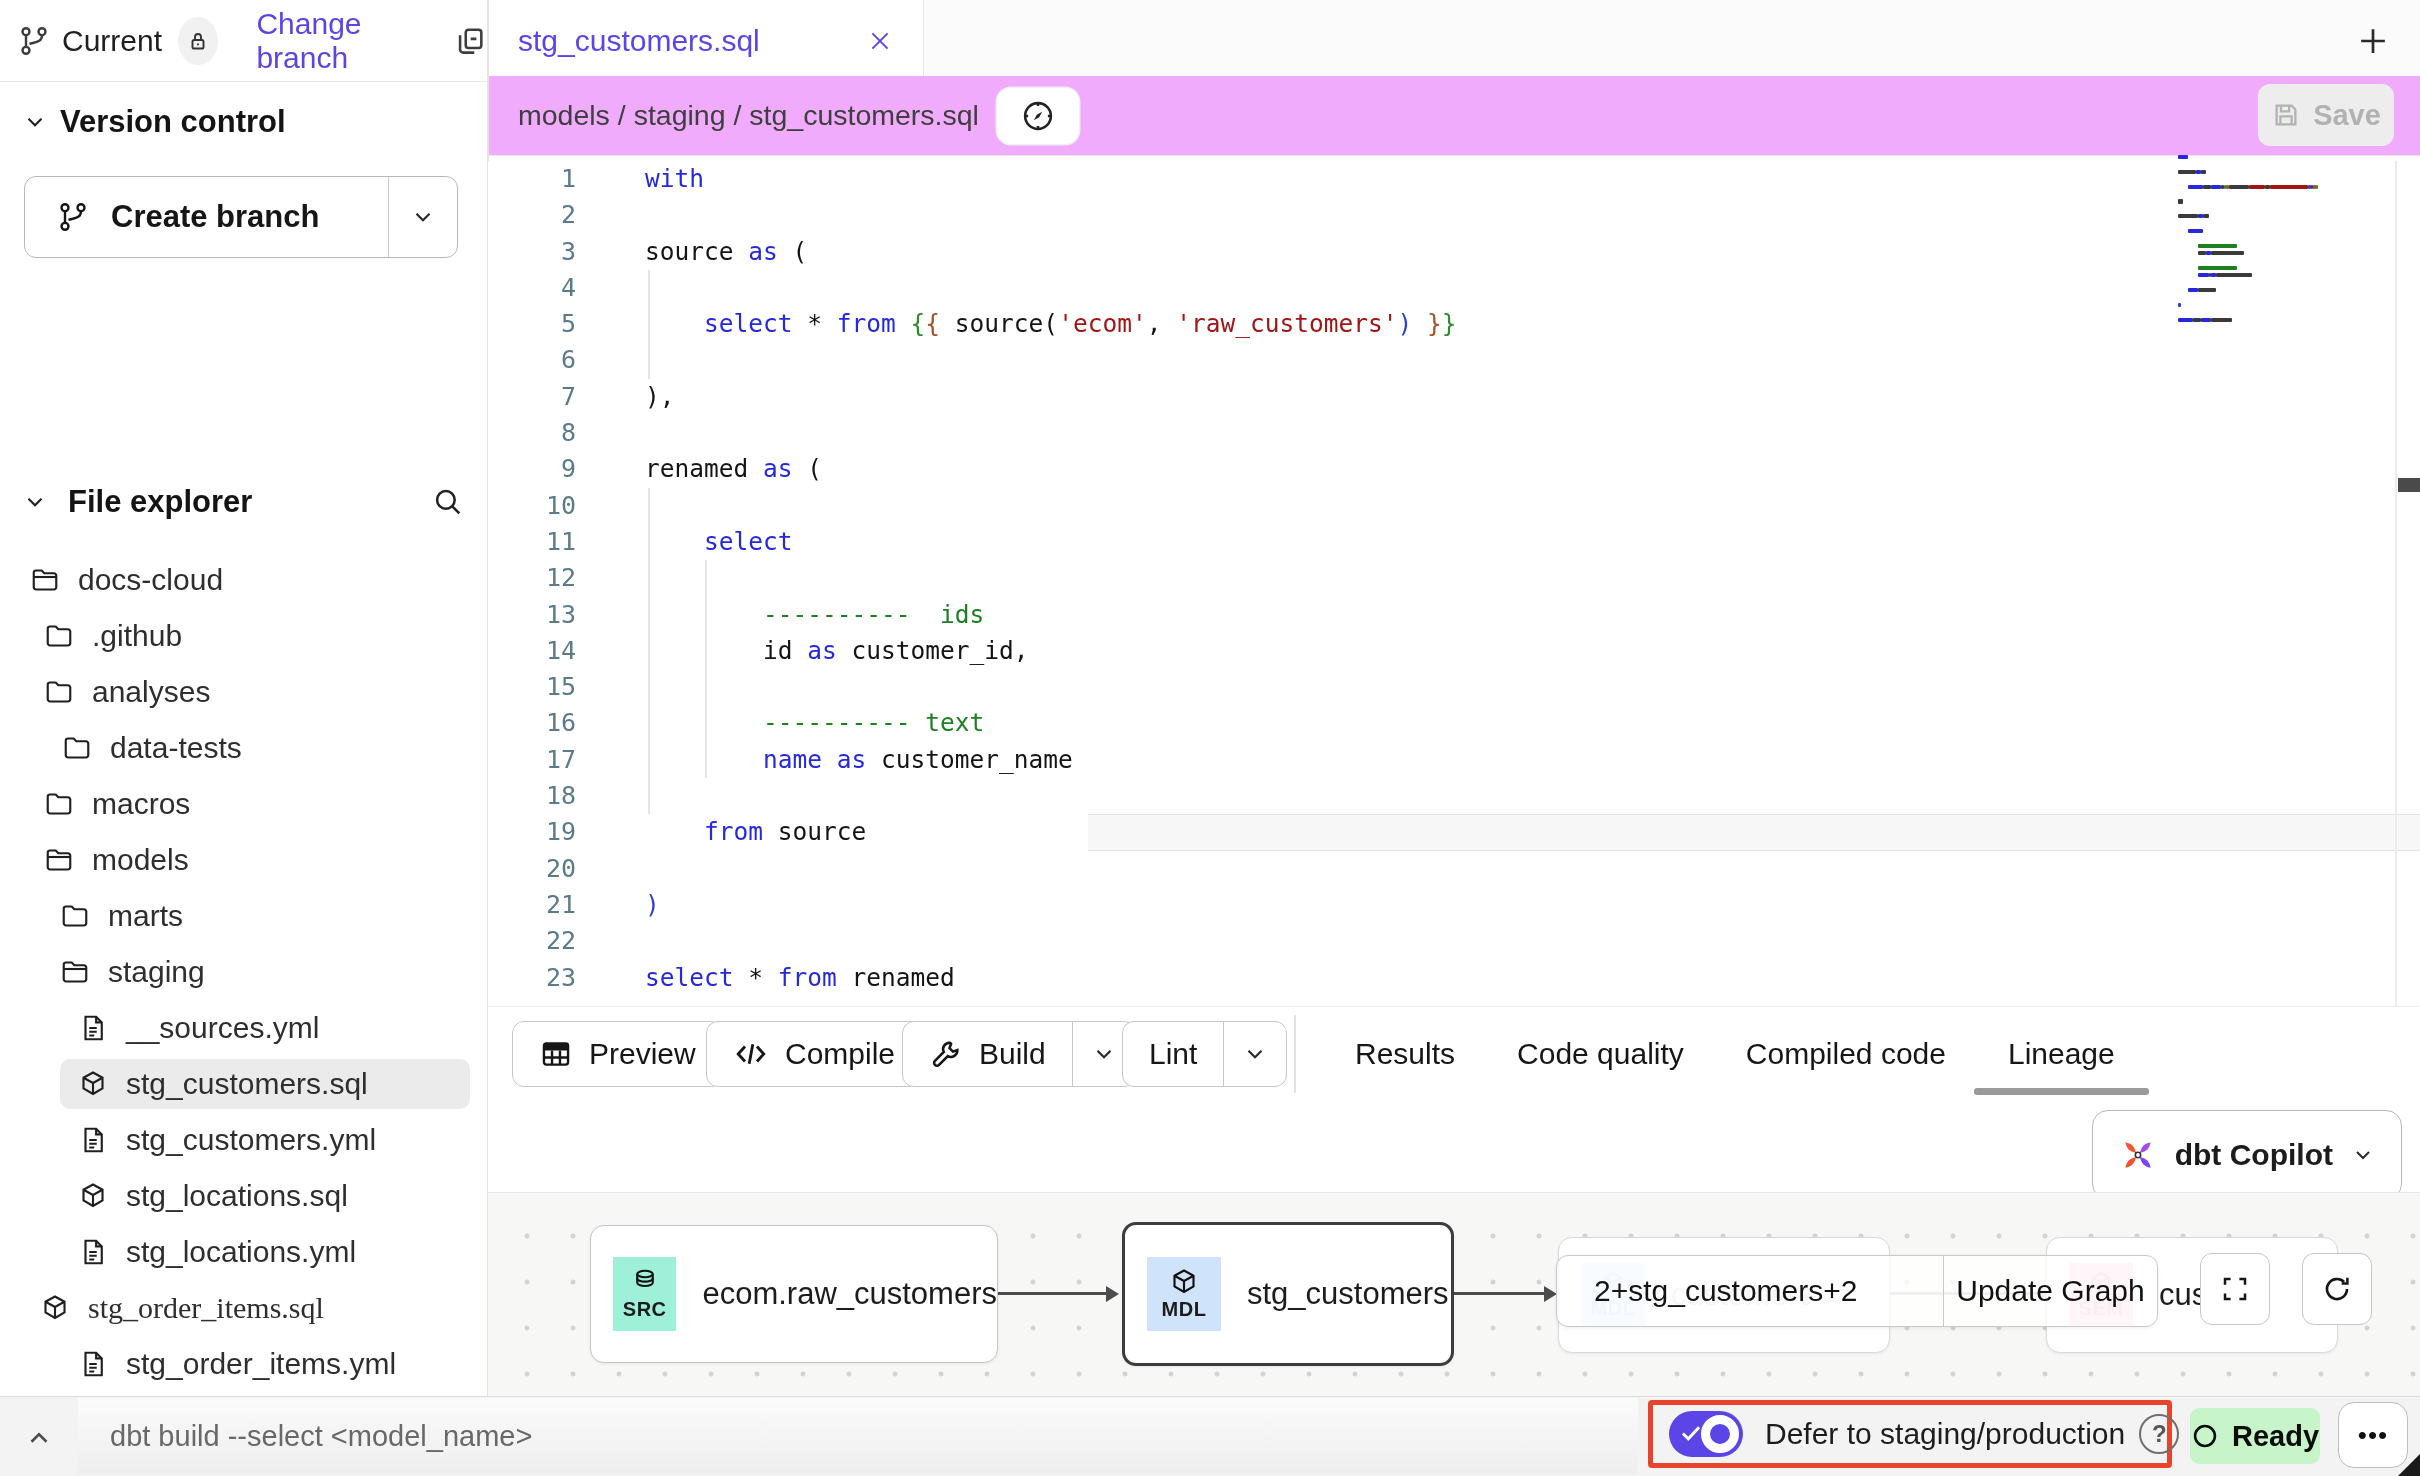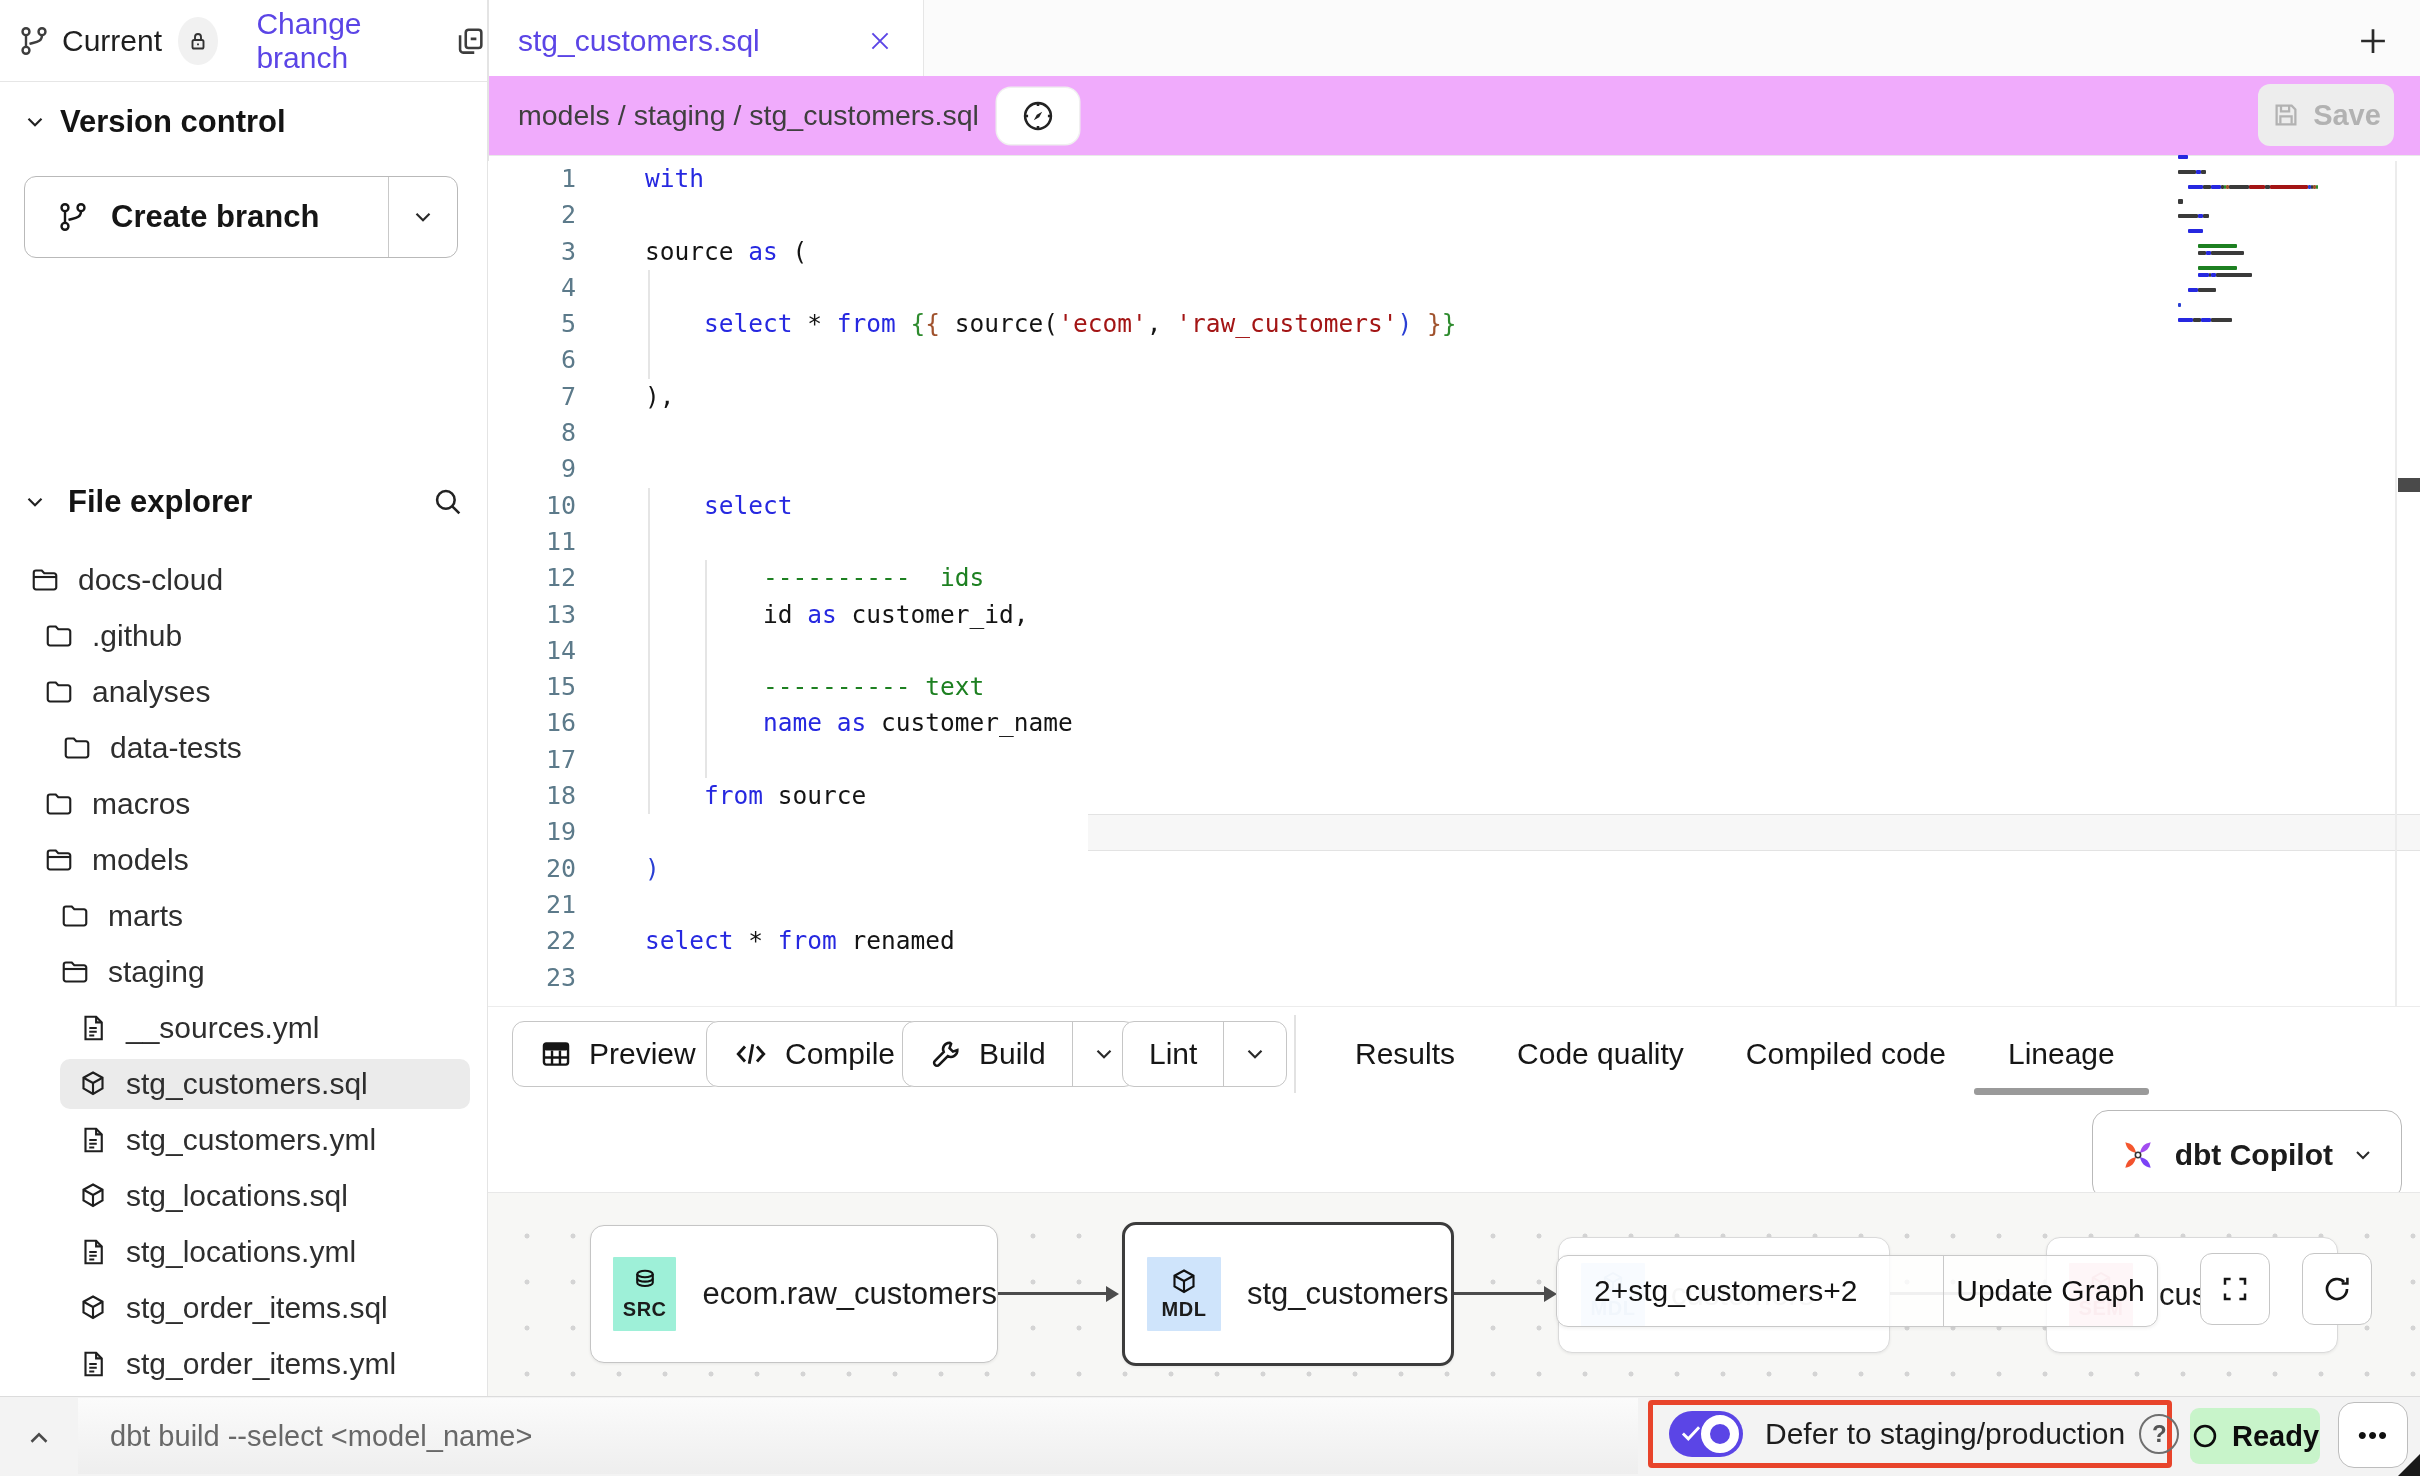--- a/index.html
+++ b/index.html
@@ -296,21 +296,21 @@
     </div>
     <div class="tree-row" style="padding-left: 78px;">
       <span class="ic flex">
         <svg width="30" height="30" viewBox="0 0 24 24" fill="none" stroke="#1f1f1f" stroke-width="1.7">
           <path d="M6 3h8.5L19 7.5V21H6z"></path>
           <path d="M14.5 3v4.5H19M9 12h6M9 15h6M9 18h4"></path>
         </svg>
       </span>
       <span class="tl">stg_locations.yml</span>
     </div>
-    <div class="tree-row" style="padding-left: 78px;">
+    <div class="tree-row" style="padding-left: 40px; font-family: Liberation Serif, serif;">
       <span class="ic flex">
         <svg width="30" height="30" viewBox="0 0 24 24" fill="none" stroke="#1f1f1f" stroke-width="1.7">
           <path d="M12 2.8L19.6 7v8.6L12 20 4.4 15.6V7z"></path>
           <path d="M4.4 7l7.6 4.2L19.6 7M12 11.2V20"></path>
         </svg>
       </span>
       <span class="tl">stg_order_items.sql</span>
     </div>
     <div class="tree-row" style="padding-left: 78px;">
       <span class="ic flex">
@@ -354,20 +354,21 @@
     </div>
   <div class="abs" id="code-lines" style="left:157px;top:0;">
       <div class="code-line"><span class="tk-kw">with</span></div>
       <div class="code-line"></div>
       <div class="code-line"><span class="tk-pl">source </span><span class="tk-kw">as</span><span class="tk-pl"> (</span></div>
       <div class="code-line"></div>
       <div class="code-line"><span class="tk-ws">    </span><span class="tk-kw">select</span><span class="tk-pl"> * </span><span class="tk-kw">from</span><span class="tk-pl"> </span><span class="tk-br1">{</span><span class="tk-br2">{</span><span class="tk-pl"> source(</span><span class="tk-str">'ecom'</span><span class="tk-pl">, </span><span class="tk-str">'raw_customers'</span><span class="tk-brb">)</span><span class="tk-pl"> </span><span class="tk-br2">}</span><span class="tk-br1">}</span></div>
       <div class="code-line"></div>
       <div class="code-line"><span class="tk-pl">),</span></div>
       <div class="code-line"></div>
+      <div class="code-line"><span class="tk-pl">renamed </span><span class="tk-kw">as</span><span class="tk-pl"> (</span></div>
       <div class="code-line"></div>
       <div class="code-line"><span class="tk-ws">    </span><span class="tk-kw">select</span></div>
       <div class="code-line"></div>
       <div class="code-line"><span class="tk-ws">        </span><span class="tk-cm">----------  ids</span></div>
       <div class="code-line"><span class="tk-ws">        </span><span class="tk-pl">id </span><span class="tk-kw">as</span><span class="tk-pl"> customer_id,</span></div>
       <div class="code-line"></div>
       <div class="code-line"><span class="tk-ws">        </span><span class="tk-cm">---------- text</span></div>
       <div class="code-line"><span class="tk-ws">        </span><span class="tk-kw">name</span><span class="tk-pl"> </span><span class="tk-kw">as</span><span class="tk-pl"> customer_name</span></div>
       <div class="code-line"></div>
       <div class="code-line"><span class="tk-ws">    </span><span class="tk-kw">from</span><span class="tk-pl"> source</span></div>

